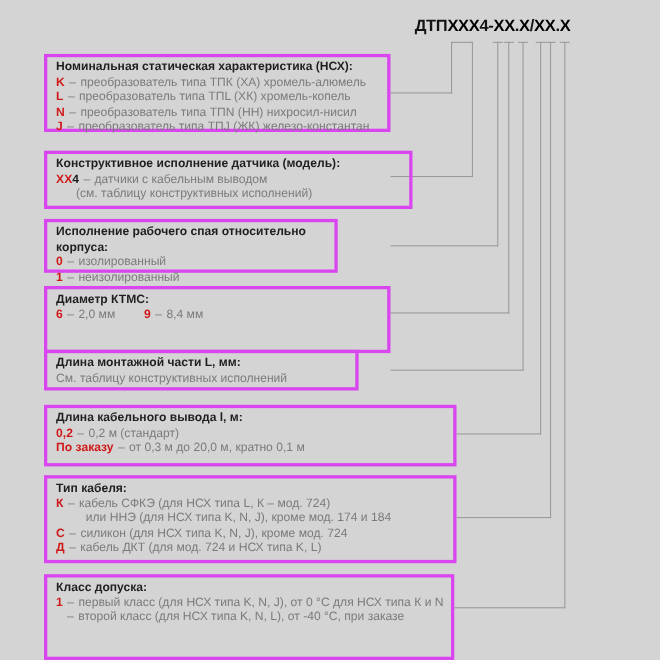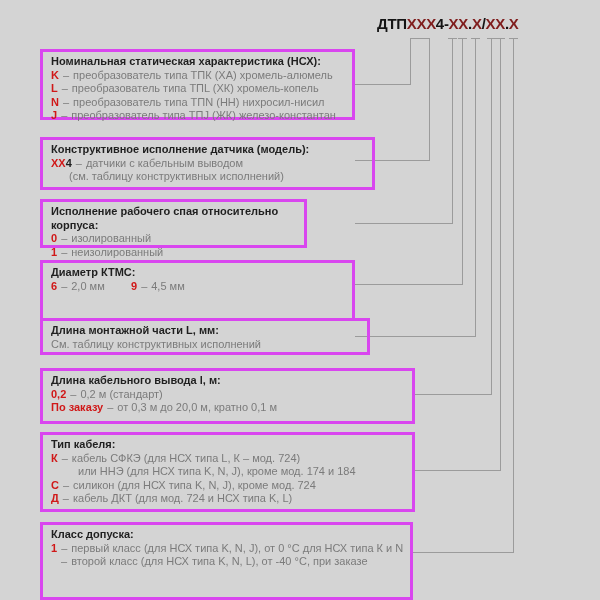--- a/index.html
+++ b/index.html
@@ -7,21 +7,21 @@
     width:600px;height:600px;background:#d4d4d4;
     font-family:"Liberation Sans",sans-serif;
     -webkit-font-smoothing:antialiased;
   }
   #diagram{position:relative;width:600px;height:600px;overflow:hidden;}
   .model-title{
     position:absolute;left:377px;top:15px;
     font-size:15px;font-weight:bold;letter-spacing:-0.3px;
     white-space:nowrap;color:#141414;
   }
-  .model-title .red{color:#7f1d1d;}
+  .model-title .red{color:#000000;}
   .model-title .dark{color:#141414;}
   .vline,.hline{position:absolute;background:#9b9b9b;}
   .spec-box{
     position:absolute;box-sizing:border-box;
     border:3px solid #d946ef;
     padding:3px 8px 0 8px;
     font-size:11px;line-height:13.5px;
     color:#7b7b7b;
   }
   .box-title{font-weight:bold;color:#1f1f1f;}
@@ -73,23 +73,23 @@
       <div class="row"><span class="code">XX</span><span class="code2">4</span><span class="dash">–</span><span class="rtext">датчики с кабельным выводом</span></div>
       <div class="row" style="margin-left: 18px;"><span class="rtext">(см. таблицу конструктивных исполнений)</span></div>
     </div>
     <div class="spec-box" style="left: 40px; top: 199px; width: 267px; height: 49px;">
       <div class="box-title">Исполнение рабочего спая относительно корпуса:</div>
       <div class="row"><span class="code">0</span><span class="dash">–</span><span class="rtext">изолированный</span></div>
       <div class="row"><span class="code">1</span><span class="dash">–</span><span class="rtext">неизолированный</span></div>
     </div>
     <div class="spec-box" style="left: 40px; top: 260px; width: 315px; height: 61px;">
       <div class="box-title">Диаметр КТМС:</div>
-      <div class="row"><span class="colgroup col1"><span class="code">6</span><span class="dash">–</span><span class="rtext">2,0 мм</span></span><span class="colgroup"><span class="code">9</span><span class="dash">–</span><span class="rtext">4,5 мм</span></span></div>
+      <div class="row"><span class="colgroup col1"><span class="code">6</span><span class="dash">–</span><span class="rtext">2,0 мм</span></span><span class="colgroup"><span class="code">9</span><span class="dash">–</span><span class="rtext">8,4 мм</span></span></div>
     </div>
-    <div class="spec-box" style="left: 40px; top: 318px; width: 330px; height: 37px;">
+    <div class="spec-box" style="left: 40px; top: 318px; width: 286px; height: 37px;">
       <div class="box-title">Длина монтажной части L, мм:</div>
       <div class="row"><span class="rtext">См. таблицу конструктивных исполнений</span></div>
     </div>
     <div class="spec-box" style="left: 40px; top: 368px; width: 375px; height: 56px;">
       <div class="box-title">Длина кабельного вывода l, м:</div>
       <div class="row"><span class="code">0,2</span><span class="dash">–</span><span class="rtext">0,2 м (стандарт)</span></div>
       <div class="row"><span class="code">По заказу</span><span class="dash">–</span><span class="rtext">от 0,3 м до 20,0 м, кратно 0,1 м</span></div>
     </div>
     <div class="spec-box" style="left: 40px; top: 432px; width: 375px; height: 80px;">
       <div class="box-title">Тип кабеля:</div>

